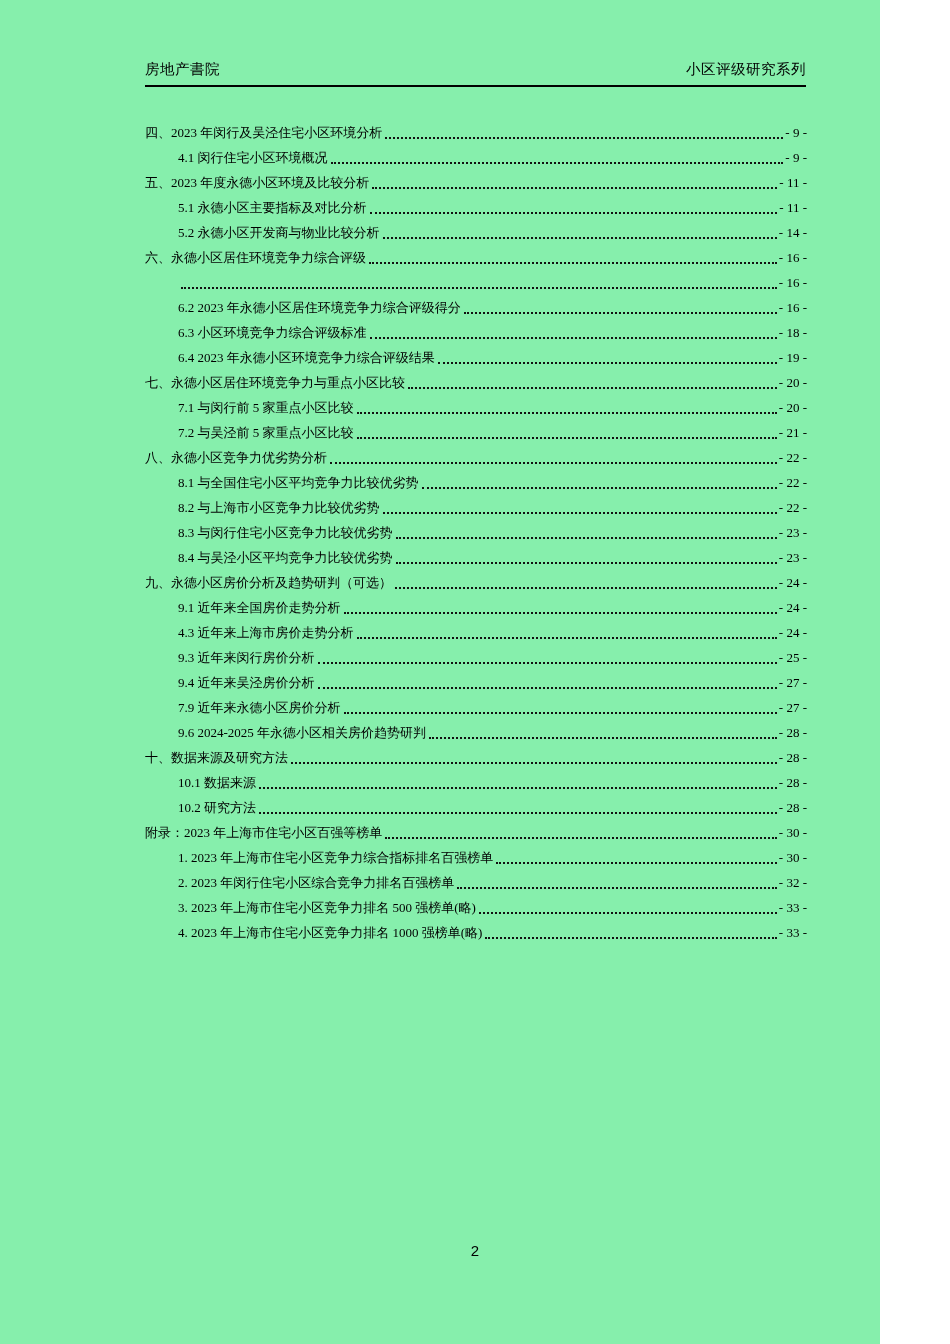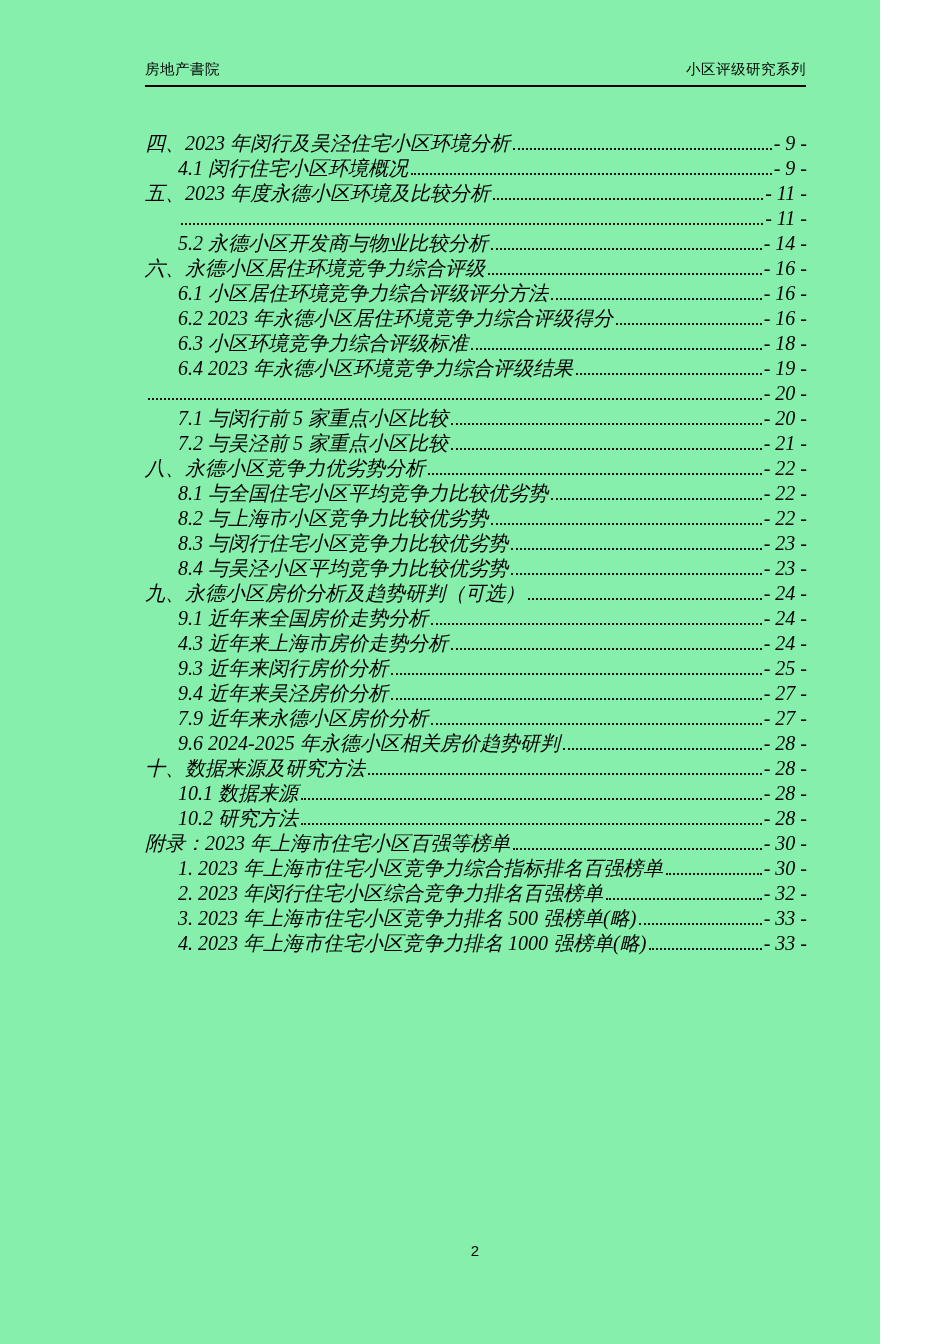--- a/index.html
+++ b/index.html
@@ -30,23 +30,22 @@
     font-size: 14.5px;
     letter-spacing: 0.5px;
     padding-bottom: 6px;
     border-bottom: 2.5px solid #000000;
   }
   
   .toc {
     position: absolute;
     left: 145px;
     width: 662px;
-    top: 131px;
-    font-size: 20px;
-    font-style: italic;
+    top: 120px;
+    font-size: 13px;
   }
   .toc-row {
     display: flex;
     height: 25px;
     line-height: 25px;
     white-space: nowrap;
   }
   .toc-row.level-2 { padding-left: 33px; }
   .toc-label { flex: 0 0 auto; }
   .leader {
@@ -92,38 +91,38 @@
   </div>
 
 
   <div class="toc-row level-1">
     <span class="toc-label">五、2023 年度永德小区环境及比较分析</span>
     <span class="leader"></span>
     <span class="toc-page">- 11 -</span>
   </div>
 
   <div class="toc-row level-2">
+    <span class="toc-label">5.1 永德小区主要指标及对比分析</span>
     <span class="leader"></span>
     <span class="toc-page">- 11 -</span>
   </div>
 
   <div class="toc-row level-2">
     <span class="toc-label">5.2 永德小区开发商与物业比较分析</span>
     <span class="leader"></span>
     <span class="toc-page">- 14 -</span>
   </div>
 
   <div class="toc-row level-1">
     <span class="toc-label">六、永德小区居住环境竞争力综合评级</span>
     <span class="leader"></span>
     <span class="toc-page">- 16 -</span>
   </div>
 
   <div class="toc-row level-2">
-    <span class="toc-label">6.1 小区居住环境竞争力综合评级评分方法</span>
     <span class="leader"></span>
     <span class="toc-page">- 16 -</span>
   </div>
 
   <div class="toc-row level-2">
     <span class="toc-label">6.2 2023 年永德小区居住环境竞争力综合评级得分</span>
     <span class="leader"></span>
     <span class="toc-page">- 16 -</span>
   </div>
 
@@ -133,20 +132,21 @@
     <span class="toc-page">- 18 -</span>
   </div>
 
   <div class="toc-row level-2">
     <span class="toc-label">6.4 2023 年永德小区环境竞争力综合评级结果</span>
     <span class="leader"></span>
     <span class="toc-page">- 19 -</span>
   </div>
 
   <div class="toc-row level-1">
+    <span class="toc-label">七、永德小区居住环境竞争力与重点小区比较</span>
     <span class="leader"></span>
     <span class="toc-page">- 20 -</span>
   </div>
 
   <div class="toc-row level-2">
     <span class="toc-label">7.1 与闵行前 5 家重点小区比较</span>
     <span class="leader"></span>
     <span class="toc-page">- 20 -</span>
   </div>
 

